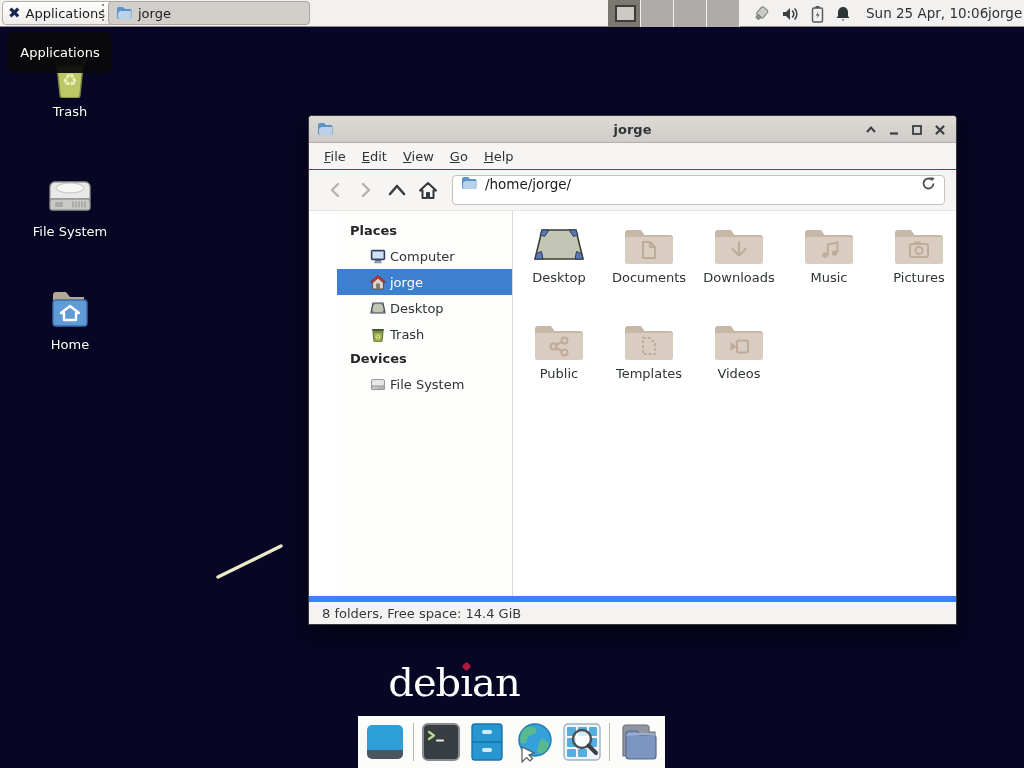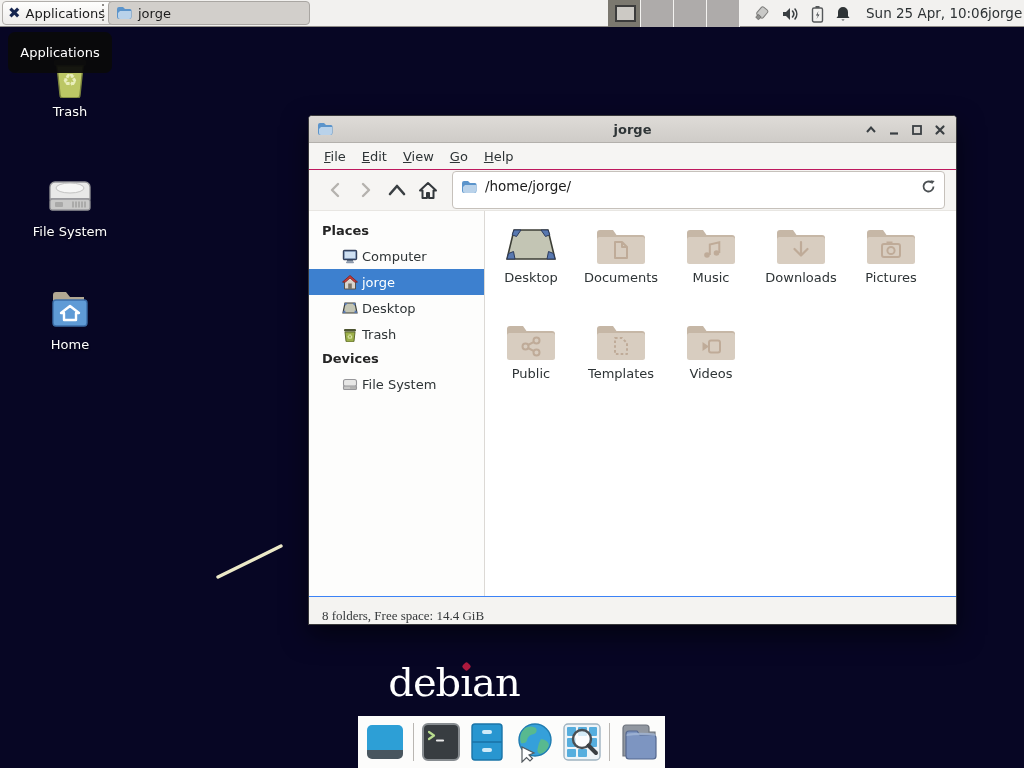--- a/index.html
+++ b/index.html
@@ -97,50 +97,50 @@
   }
   .menu-item { display:block; padding:3px 8px; font-size:13px; color:#2e3436; }
   .menu-item::first-letter { text-decoration:underline; }
   .toolbar {
     height:41px; flex:0 0 41px; background:#f6f5f3;
     border-bottom:1px solid #e8e6e2;
     display:flex; align-items:center; padding:0 11px; gap:2px;
   }
   .tool-btn { width:29px; height:30px; display:flex; align-items:center; justify-content:center; border-radius:3px; }
   .pathbar {
-    flex:1; height:38px; margin-left:8px;
+    flex:1; height:30px; margin-left:8px;
     background:#ffffff; border:1px solid #c6c1bb; border-radius:4px;
-    display:flex; align-items:flex-end; padding:14px 8px; gap:8px;
+    display:flex; align-items:flex-start; padding:0 8px; gap:8px;
   }
   .path-input {
     flex:1; border:none; outline:none; background:transparent;
     font-family:"DejaVu Sans",sans-serif; font-size:13.5px; color:#1a1a1a;
   }
-  .window-body { flex:1; display:flex; min-height:0; background:#ffffff; }
+  .window-body { flex:1; display:flex; min-height:0; background:#ffffff;margin-left:28px; }
   .sidebar {
     width:176px; flex:0 0 176px; background:#fdfdfc;
     border-right:1px solid #dcd9d5; padding-top:8px;
   }
   .side-header { font-size:13px; font-weight:bold; color:#252525; padding:4px 0 5px 13px; }
   .side-item {
     height:26px; display:flex; align-items:center; gap:4px;
     padding-left:33px; font-size:13px; color:#2e3436;
   }
   .side-item.selected { background:#3d80cf; color:#ffffff; }
   .files {
     flex:1; padding:10px 0 0 1px;
     display:grid; grid-template-columns:repeat(5,90px); grid-auto-rows:96px;
     justify-items:center; align-content:start;
   }
   .file-item { width:88px; display:flex; flex-direction:column; align-items:center; gap:3px; padding-top:2px; }
   .file-label { font-size:13px; color:#2e3436; white-space:nowrap; }
   .statusbar {
-    flex:0 0 28px; background:#f4f3f1; border-top:1px solid #3b82f6;
-    display:flex; align-items:flex-end; padding-left:13px;
-    font-size:13px; color:#36393b;font-family:Liberation Serif, serif;
+    flex:0 0 28px; background:#f4f3f1; border-top:6px solid #3b82f6;
+    display:flex; align-items:center; padding-left:13px;
+    font-size:13px; color:#36393b;
   }
   
   .debian {
     position:absolute; left:0; top:660px; width:908px; text-align:center;
     font-family:"DejaVu Serif", serif;
     font-size:40px; font-weight:500; letter-spacing:-1px; color:#ffffff;
     line-height:1.1;
   }
   .debian .di { position:relative; }
   .debian .dot {
@@ -379,33 +379,33 @@
           <path d="M2 10 a3 3 0 0 1 3-3 h13 l3.5 5 H47 a3 3 0 0 1 3 3 v1 H2 Z" fill="#c6b7a6"></path>
           <rect x="2" y="14" width="48" height="27" rx="2.5" fill="#d8cdc0"></rect>
           <path d="M20 19 h7 l5 5 v11 h-12 Z M27 19 v5 h5" fill="none" stroke="#bfab98" stroke-width="2" stroke-linejoin="round"></path>
         </svg>
         <span class="file-label">Documents</span>
       </div>
       <div class="file-item">
         <svg width="52" height="44" viewBox="0 0 52 44">
           <path d="M2 10 a3 3 0 0 1 3-3 h13 l3.5 5 H47 a3 3 0 0 1 3 3 v1 H2 Z" fill="#c6b7a6"></path>
           <rect x="2" y="14" width="48" height="27" rx="2.5" fill="#d8cdc0"></rect>
+          <path d="M26 19 v13 M19.5 26 L26 32.5 L32.5 26" fill="none" stroke="#bfab98" stroke-width="2.2" stroke-linecap="round" stroke-linejoin="round"></path>
+        </svg>
+        <span class="file-label">Downloads</span>
+      </div>
+      <div class="file-item">
+        <svg width="52" height="44" viewBox="0 0 52 44">
+          <path d="M2 10 a3 3 0 0 1 3-3 h13 l3.5 5 H47 a3 3 0 0 1 3 3 v1 H2 Z" fill="#c6b7a6"></path>
+          <rect x="2" y="14" width="48" height="27" rx="2.5" fill="#d8cdc0"></rect>
           <circle cx="22" cy="32" r="2.8" fill="#bfab98"></circle>
           <circle cx="31.5" cy="30" r="2.8" fill="#bfab98"></circle>
           <path d="M24.8 32 V21.5 l9.5-2.2 V30" fill="none" stroke="#bfab98" stroke-width="2"></path>
         </svg>
         <span class="file-label">Music</span>
-      </div>
-      <div class="file-item">
-        <svg width="52" height="44" viewBox="0 0 52 44">
-          <path d="M2 10 a3 3 0 0 1 3-3 h13 l3.5 5 H47 a3 3 0 0 1 3 3 v1 H2 Z" fill="#c6b7a6"></path>
-          <rect x="2" y="14" width="48" height="27" rx="2.5" fill="#d8cdc0"></rect>
-          <path d="M26 19 v13 M19.5 26 L26 32.5 L32.5 26" fill="none" stroke="#bfab98" stroke-width="2.2" stroke-linecap="round" stroke-linejoin="round"></path>
-        </svg>
-        <span class="file-label">Downloads</span>
       </div>
       <div class="file-item">
         <svg width="52" height="44" viewBox="0 0 52 44">
           <path d="M2 10 a3 3 0 0 1 3-3 h13 l3.5 5 H47 a3 3 0 0 1 3 3 v1 H2 Z" fill="#c6b7a6"></path>
           <rect x="2" y="14" width="48" height="27" rx="2.5" fill="#d8cdc0"></rect>
           <rect x="17" y="21" width="18" height="13" rx="2" fill="none" stroke="#bfab98" stroke-width="2"></rect>
           <rect x="21.5" y="18.5" width="6" height="3" fill="#bfab98"></rect>
           <circle cx="26" cy="27.5" r="3.6" fill="none" stroke="#bfab98" stroke-width="2"></circle>
         </svg>
         <span class="file-label">Pictures</span>

